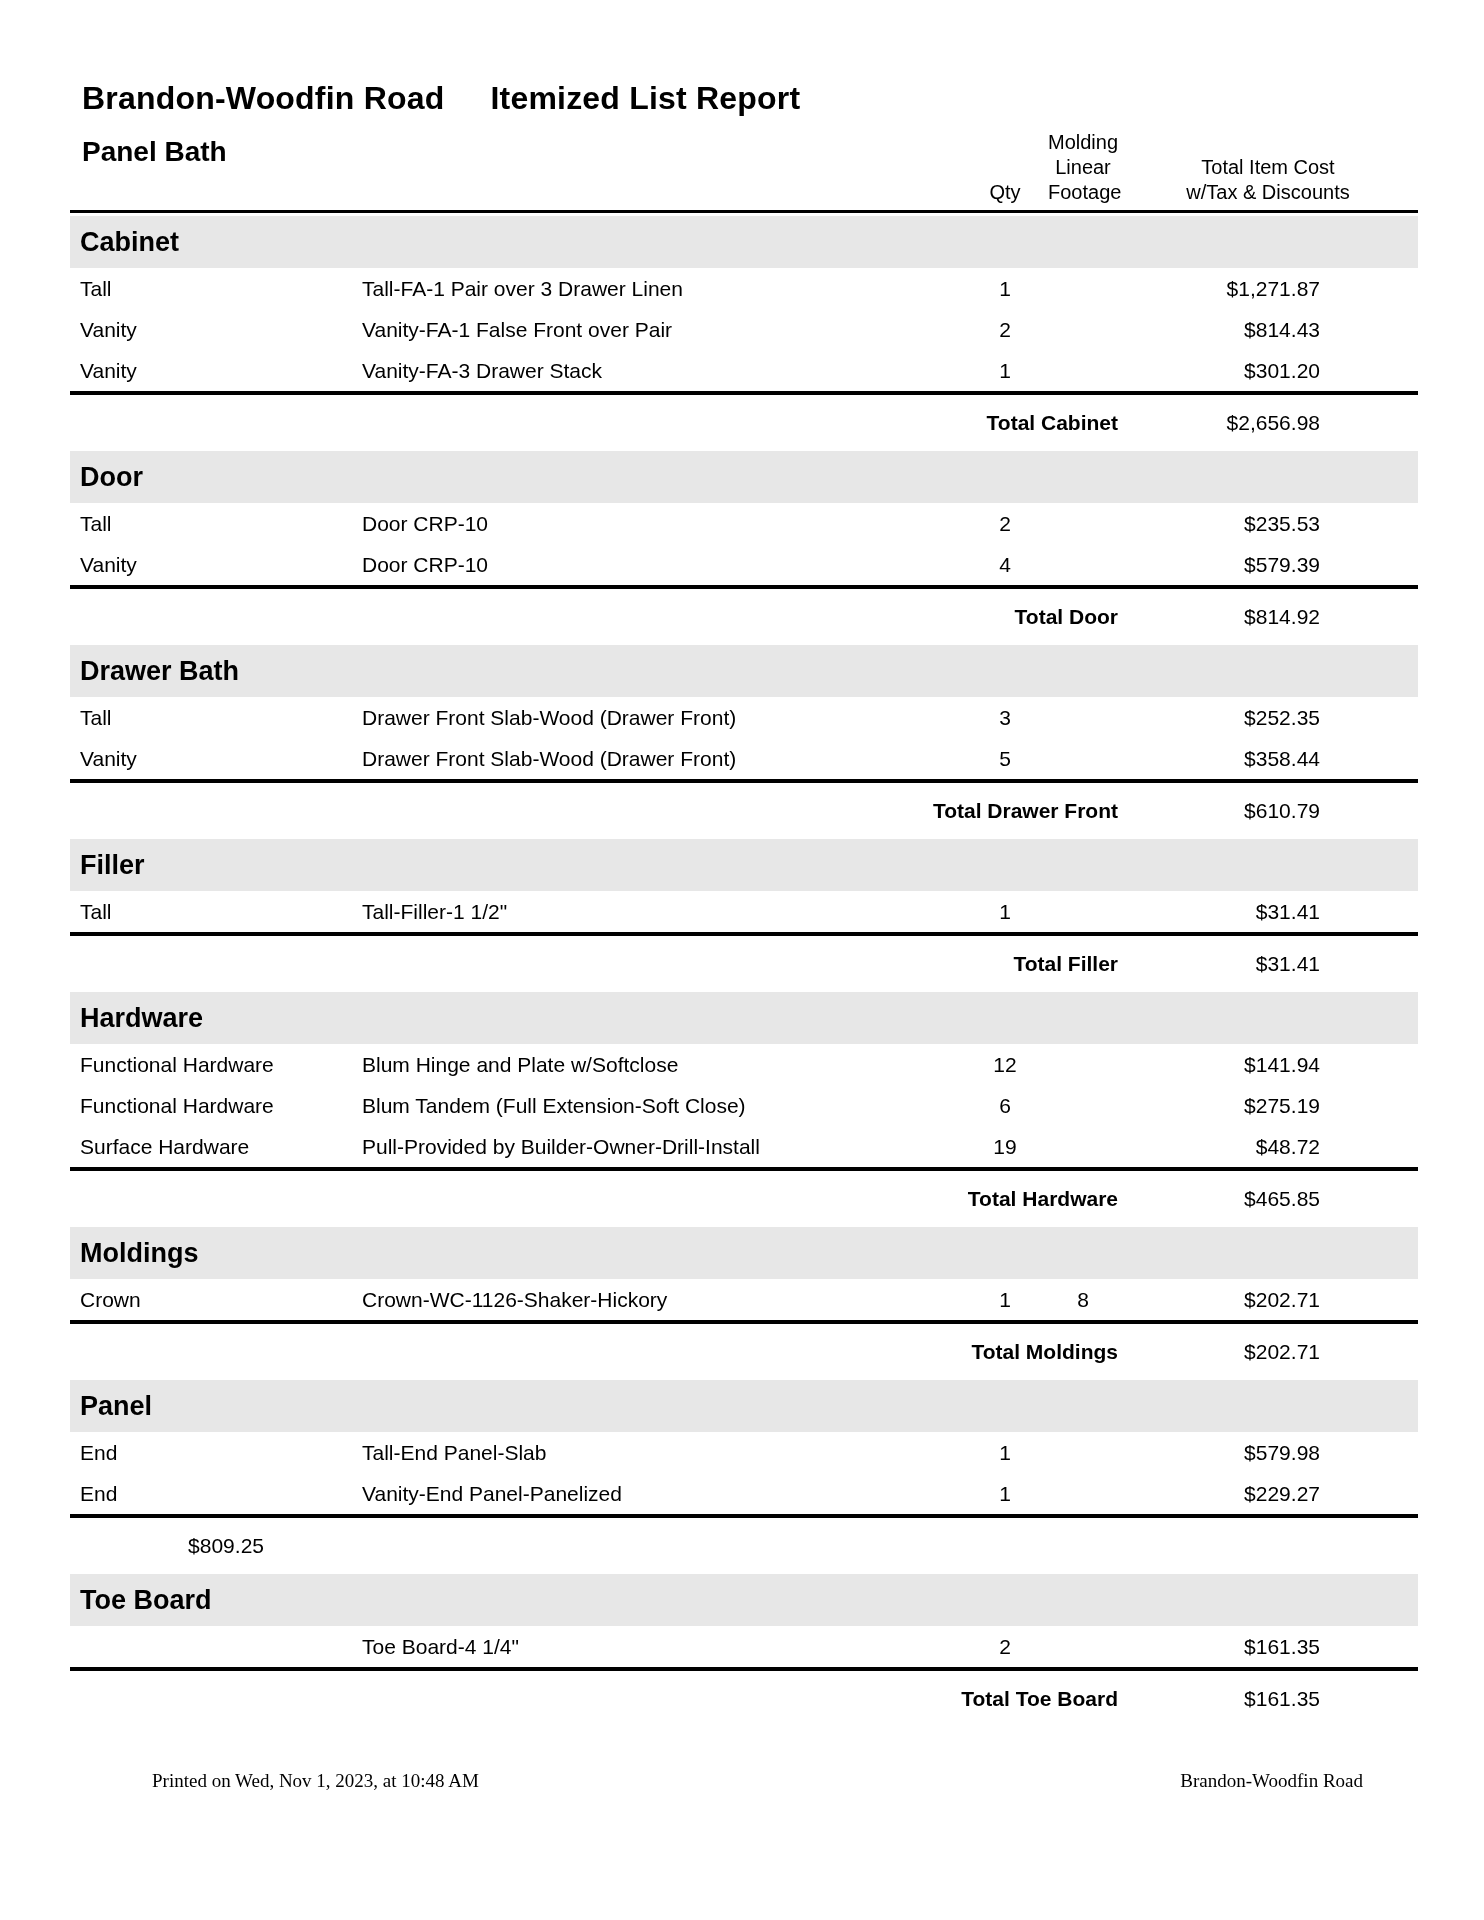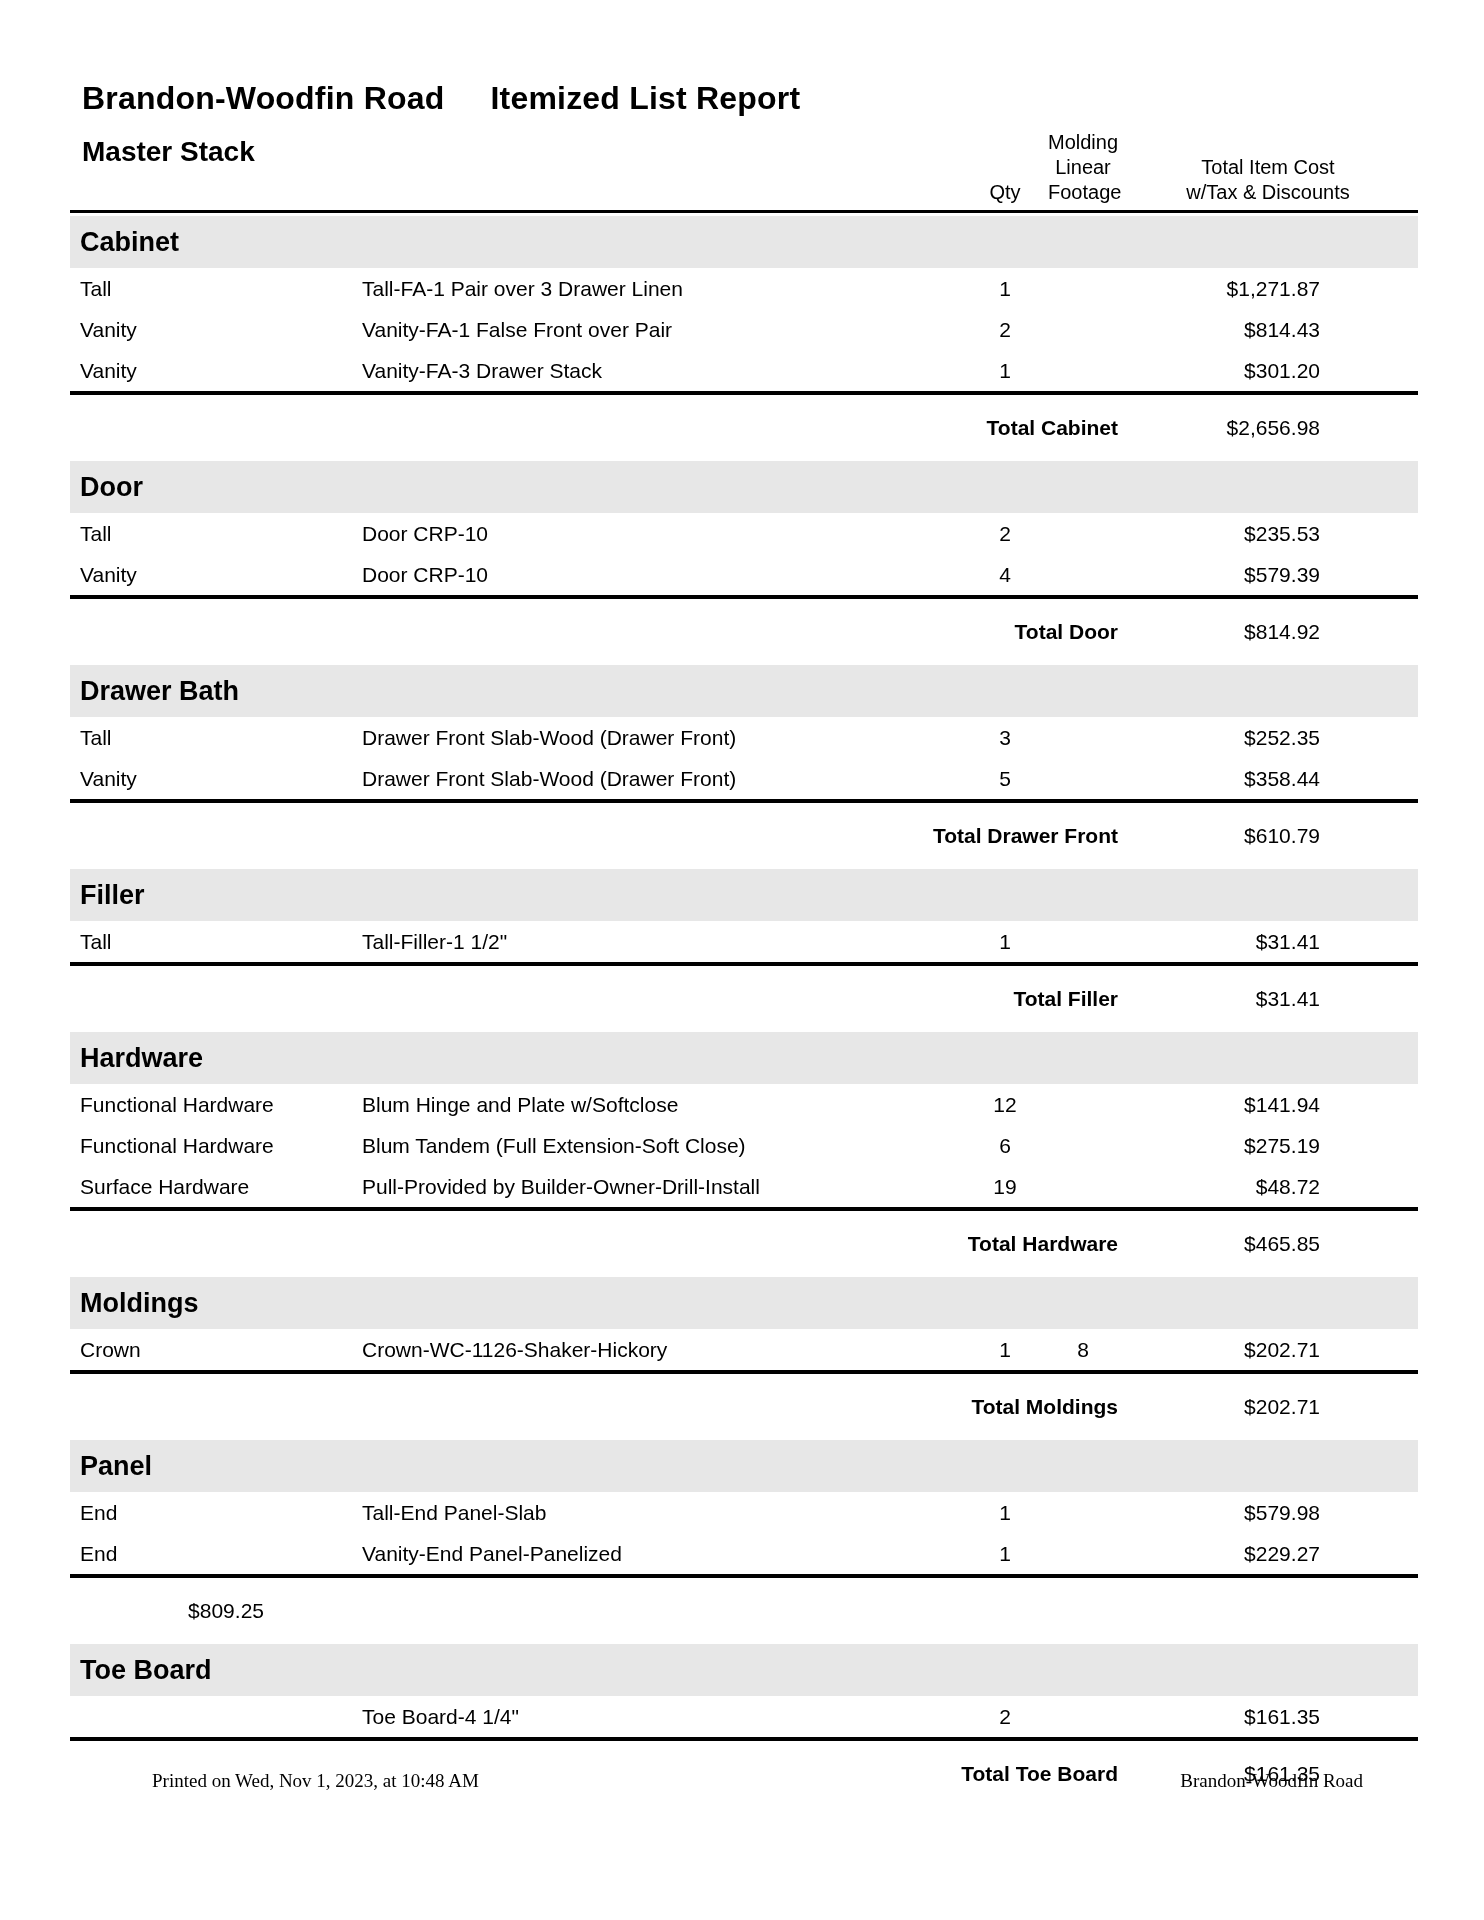--- a/index.html
+++ b/index.html
@@ -22,36 +22,36 @@
 
   .grid { display:grid; grid-template-columns:292px 600px 86px 70px 1fr; }
   .band { height:52px; background:#e7e7e7; display:flex; align-items:center;
     padding-left:10px; font-size:27px; font-weight:700; }
   .row { height:41px; align-items:center; font-size:21px; }
   .c-type { padding-left:10px; }
   .c-qty  { text-align:center; }
   .c-mold { text-align:center; }
   .c-cost { text-align:right; padding-right:98px; }
   .rule { height:0; border-top:4px solid #000; }
-  .total-row { height:66px; align-items:center; font-size:21px; }
+  .total-row { height:56px; align-items:center; font-size:21px; }
   .total-label { grid-column:1/5; text-align:right; font-weight:700; }
 
   .footer { position:absolute; left:152px; right:121px; top:1770px;
     display:flex; justify-content:space-between;
     font-family:"Liberation Serif", serif; font-size:19px;align-items:center; }
 </style>
 </head>
 <body>
 
 <div class="page-title">
   <span>Brandon-Woodfin Road</span>
   <span>Itemized List Report</span>
 </div>
 
-<div class="room-title">Master Stack</div>
+<div class="room-title">Panel Bath</div>
 
 <div class="col-headers">
   <div></div>
     <div></div>
   <div class="hd">Qty</div>
   <div class="hd">
     <div>Molding</div>
     <div>Linear</div>
     <div>Footage</div>
   </div>

